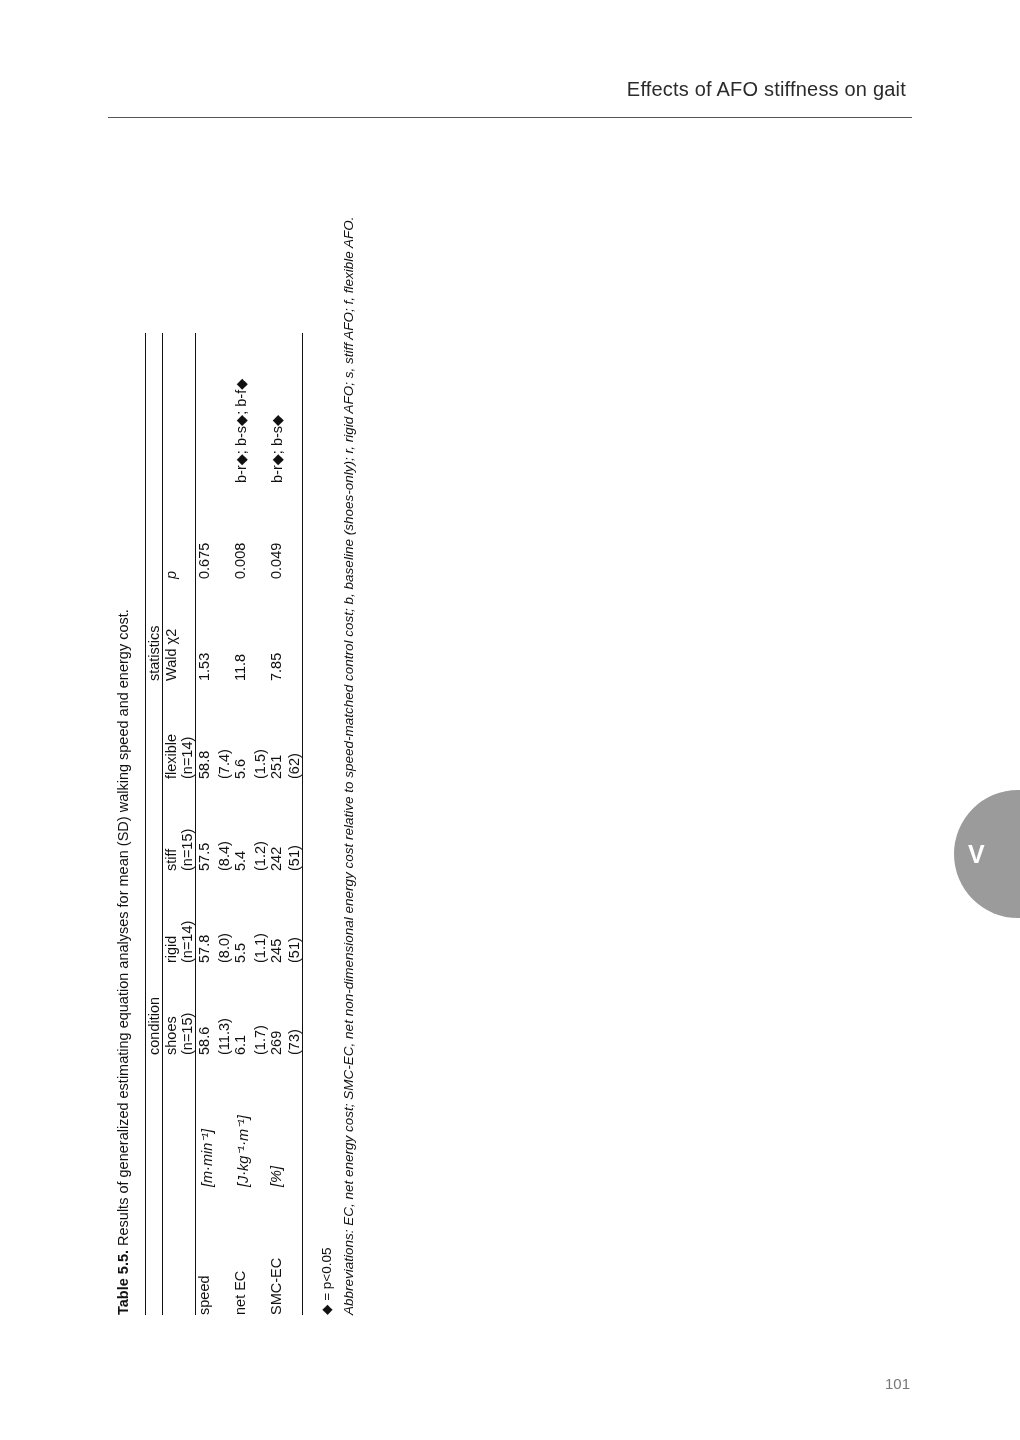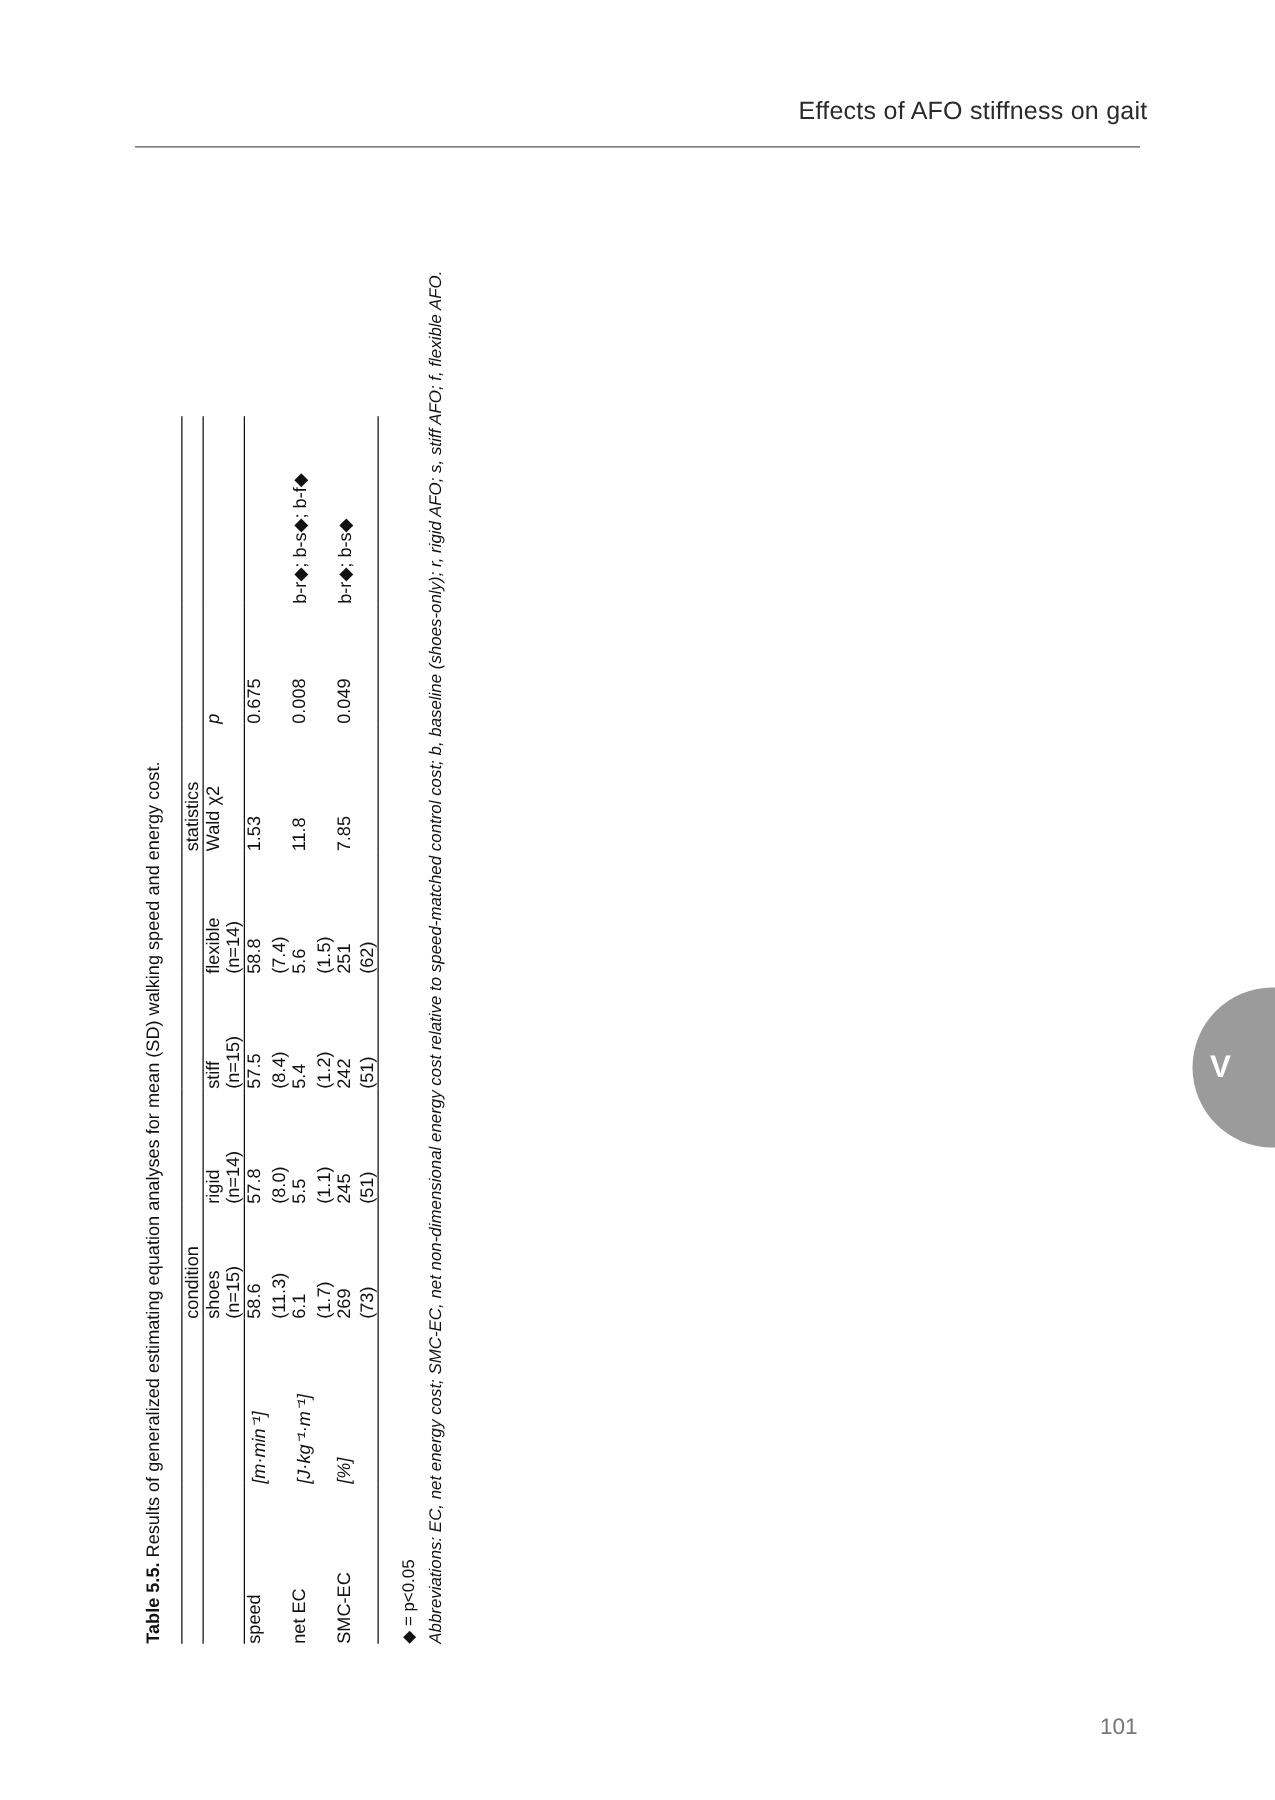--- a/index.html
+++ b/index.html
@@ -13,21 +13,21 @@
     position: relative;
     font-family: "Liberation Serif", serif;
     color: #1a1a1a;
     overflow: hidden;
   }
 
   
   .running-head {
     position: absolute;
     top: 78px;
-    right: 102px;
+    right: 114px;
     font-family: "Liberation Sans", sans-serif;
     font-size: 20px;
     color: #2b2b2b;
     letter-spacing: 0.2px;
     white-space: nowrap;
   }
   .head-rule {
     position: absolute;
     top: 117px;
     left: 108px;
@@ -56,21 +56,21 @@
     font-weight: bold;
     color: #ffffff;
   }
 
   
   .folio {
     position: absolute;
     bottom: 48px;
     right: 110px;
     font-family: "Liberation Sans", sans-serif;
-    font-size: 18px;
+    font-size: 15px;
     color: #777777;
     margin-left: 48px;
   }
 
   
   .rot-wrap {
     position: absolute;
     left: 0;
     top: 0;
     width: 1020px;

